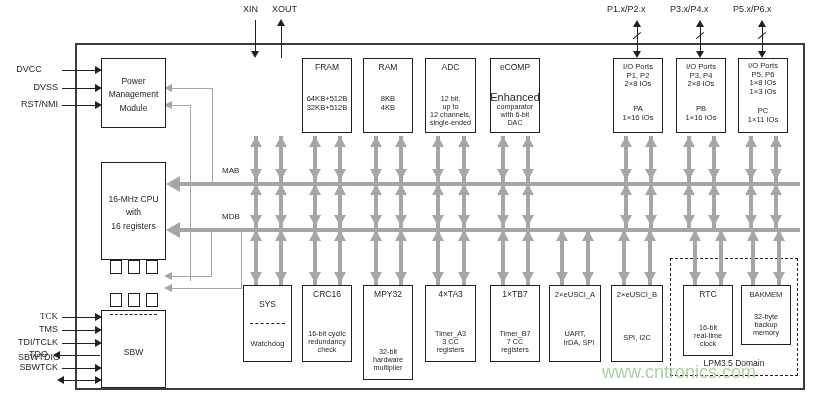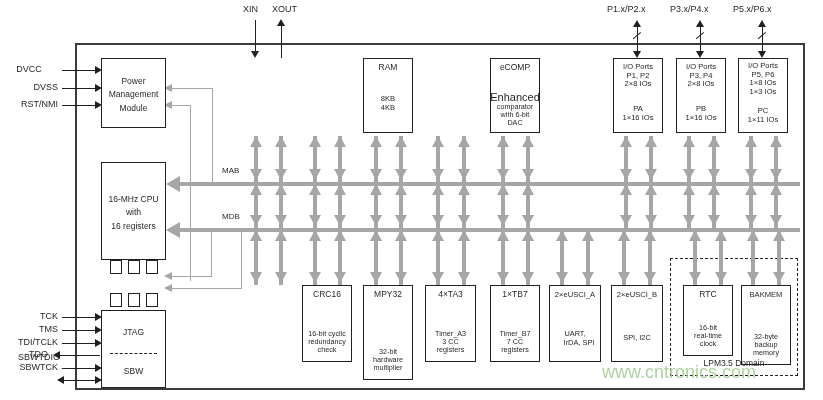--- a/index.html
+++ b/index.html
@@ -117,21 +117,21 @@
   <div class="ar ar-r" style="left:95px;top:66px;"></div>
 
   <div class="pinlbl" style="left:0px;top:82px;width:58px;">DVSS</div>
   <div class="hline" style="left:62px;top:88px;width:36px;"></div>
   <div class="ar ar-r" style="left:95px;top:84px;"></div>
 
   <div class="pinlbl" style="left:0px;top:99px;width:58px;">RST/NMI</div>
   <div class="hline" style="left:62px;top:105px;width:36px;"></div>
   <div class="ar ar-r" style="left:95px;top:101px;"></div>
 
-  <div class="pinlbl" style="left:0px;top:311px;width:58px;">TCK</div>
+  <div class="pinlbl" style="left:0px;top:311px;width:58px;font-family:Liberation Serif, serif;">TCK</div>
   <div class="hline" style="left:62px;top:317px;width:36px;"></div>
   <div class="ar ar-r" style="left:95px;top:313px;"></div>
 
   <div class="pinlbl" style="left:0px;top:324px;width:58px;">TMS</div>
   <div class="hline" style="left:62px;top:330px;width:36px;"></div>
   <div class="ar ar-r" style="left:95px;top:326px;"></div>
 
   <div class="pinlbl" style="left:0px;top:337px;width:58px;">TDI/TCLK</div>
   <div class="hline" style="left:62px;top:343px;width:36px;"></div>
   <div class="ar ar-r" style="left:95px;top:339px;"></div>
@@ -346,38 +346,49 @@
   <div class="stub" style="left:110px;top:260px;width:10px;height:12px;"></div>
   <div class="stub" style="left:128px;top:260px;width:10px;height:12px;"></div>
   <div class="stub" style="left:146px;top:260px;width:10px;height:12px;"></div>
 
 
   <div class="stub" style="left:110px;top:293px;width:10px;height:12px;"></div>
   <div class="stub" style="left:128px;top:293px;width:10px;height:12px;"></div>
   <div class="stub" style="left:146px;top:293px;width:10px;height:12px;"></div>
 
   <div class="blk" style="left:101px;top:310px;width:65px;height:78px;">
-    <div class="body" style="flex:1.3;">
-      <div class="t">JTAG</div>
-    </div>
     <div class="divider"></div>
     <div class="body" style="flex:1;">
       <div class="t" style="margin-top:0;">SBW</div>
     </div>
   </div>
 
 
+  <div class="blk" style="left:302px;top:58px;width:50px;height:75px;">
+    <div class="t">FRAM</div>
+    <div class="spacer"></div>
+    <div class="b">64KB+512B</div>
+    <div class="b" style="margin-bottom:20px;">32KB+512B</div>
+  </div>
 
   <div class="blk" style="left:363px;top:58px;width:50px;height:75px;">
     <div class="t">RAM</div>
     <div class="spacer"></div>
     <div class="b">8KB</div>
     <div class="b" style="margin-bottom:20px;">4KB</div>
   </div>
 
+  <div class="blk" style="left:425px;top:58px;width:51px;height:75px;">
+    <div class="t">ADC</div>
+    <div class="spacer"></div>
+    <div class="b" style="font-size:7.2px;">12 bit,</div>
+    <div class="b" style="font-size:7.2px;">up to</div>
+    <div class="b" style="font-size:7.2px;">12 channels,</div>
+    <div class="b" style="font-size:7.2px;margin-bottom:5px;">single-ended</div>
+  </div>
 
   <div class="blk" style="left:490px;top:58px;width:50px;height:75px;">
     <div class="t">eCOMP</div>
     <div class="spacer"></div>
     <div class="b" style="font-size:11px;">Enhanced</div>
     <div class="b" style="font-size:7.2px;">comparator</div>
     <div class="b" style="font-size:7.2px;">with 6-bit</div>
     <div class="b" style="font-size:7.2px;margin-bottom:5px;">DAC</div>
   </div>
 
@@ -402,20 +413,29 @@
   <div class="blk" style="left:738px;top:58px;width:50px;height:75px;">
     <div class="b" style="margin-top:3px;">I/O Ports</div>
     <div class="b">P5, P6</div>
     <div class="b">1×8 IOs</div>
     <div class="b">1×3 IOs</div>
     <div class="spacer"></div>
     <div class="b">PC</div>
     <div class="b" style="margin-bottom:8px;">1×11 IOs</div>
   </div>
 
+  <div class="blk" style="left:243px;top:285px;width:49px;height:77px;">
+    <div class="body" style="flex:1;">
+      <div class="t">SYS</div>
+    </div>
+    <div class="divider"></div>
+    <div class="body" style="flex:1;">
+      <div class="b">Watchdog</div>
+    </div>
+  </div>
 
   <div class="blk" style="left:302px;top:285px;width:50px;height:77px;">
     <div class="t">CRC16</div>
     <div class="spacer"></div>
     <div class="b" style="font-size:7.2px;">16-bit cyclic</div>
     <div class="b" style="font-size:7.2px;">redundancy</div>
     <div class="b" style="font-size:7.2px;margin-bottom:7px;">check</div>
   </div>
 
   <div class="blk" style="left:363px;top:285px;width:50px;height:95px;">
@@ -456,21 +476,21 @@
   </div>
 
   <div class="blk" style="left:683px;top:285px;width:50px;height:71px;">
     <div class="t">RTC</div>
     <div class="spacer"></div>
     <div class="b" style="font-size:7.2px;">16-bit</div>
     <div class="b" style="font-size:7.2px;">real-time</div>
     <div class="b" style="font-size:7.2px;margin-bottom:7px;">clock</div>
   </div>
 
-  <div class="blk" style="left:741px;top:285px;width:50px;height:80px;">
+  <div class="blk" style="left:741px;top:285px;width:50px;height:60px;">
     <div class="b" style="margin-top:5px;">BAKMEM</div>
     <div class="spacer"></div>
     <div class="b" style="font-size:7.2px;">32-byte</div>
     <div class="b" style="font-size:7.2px;">backup</div>
     <div class="b" style="font-size:7.2px;margin-bottom:7px;">memory</div>
   </div>
 
   <div class="watermark">www.cntronics.com</div>
 
 </div>

